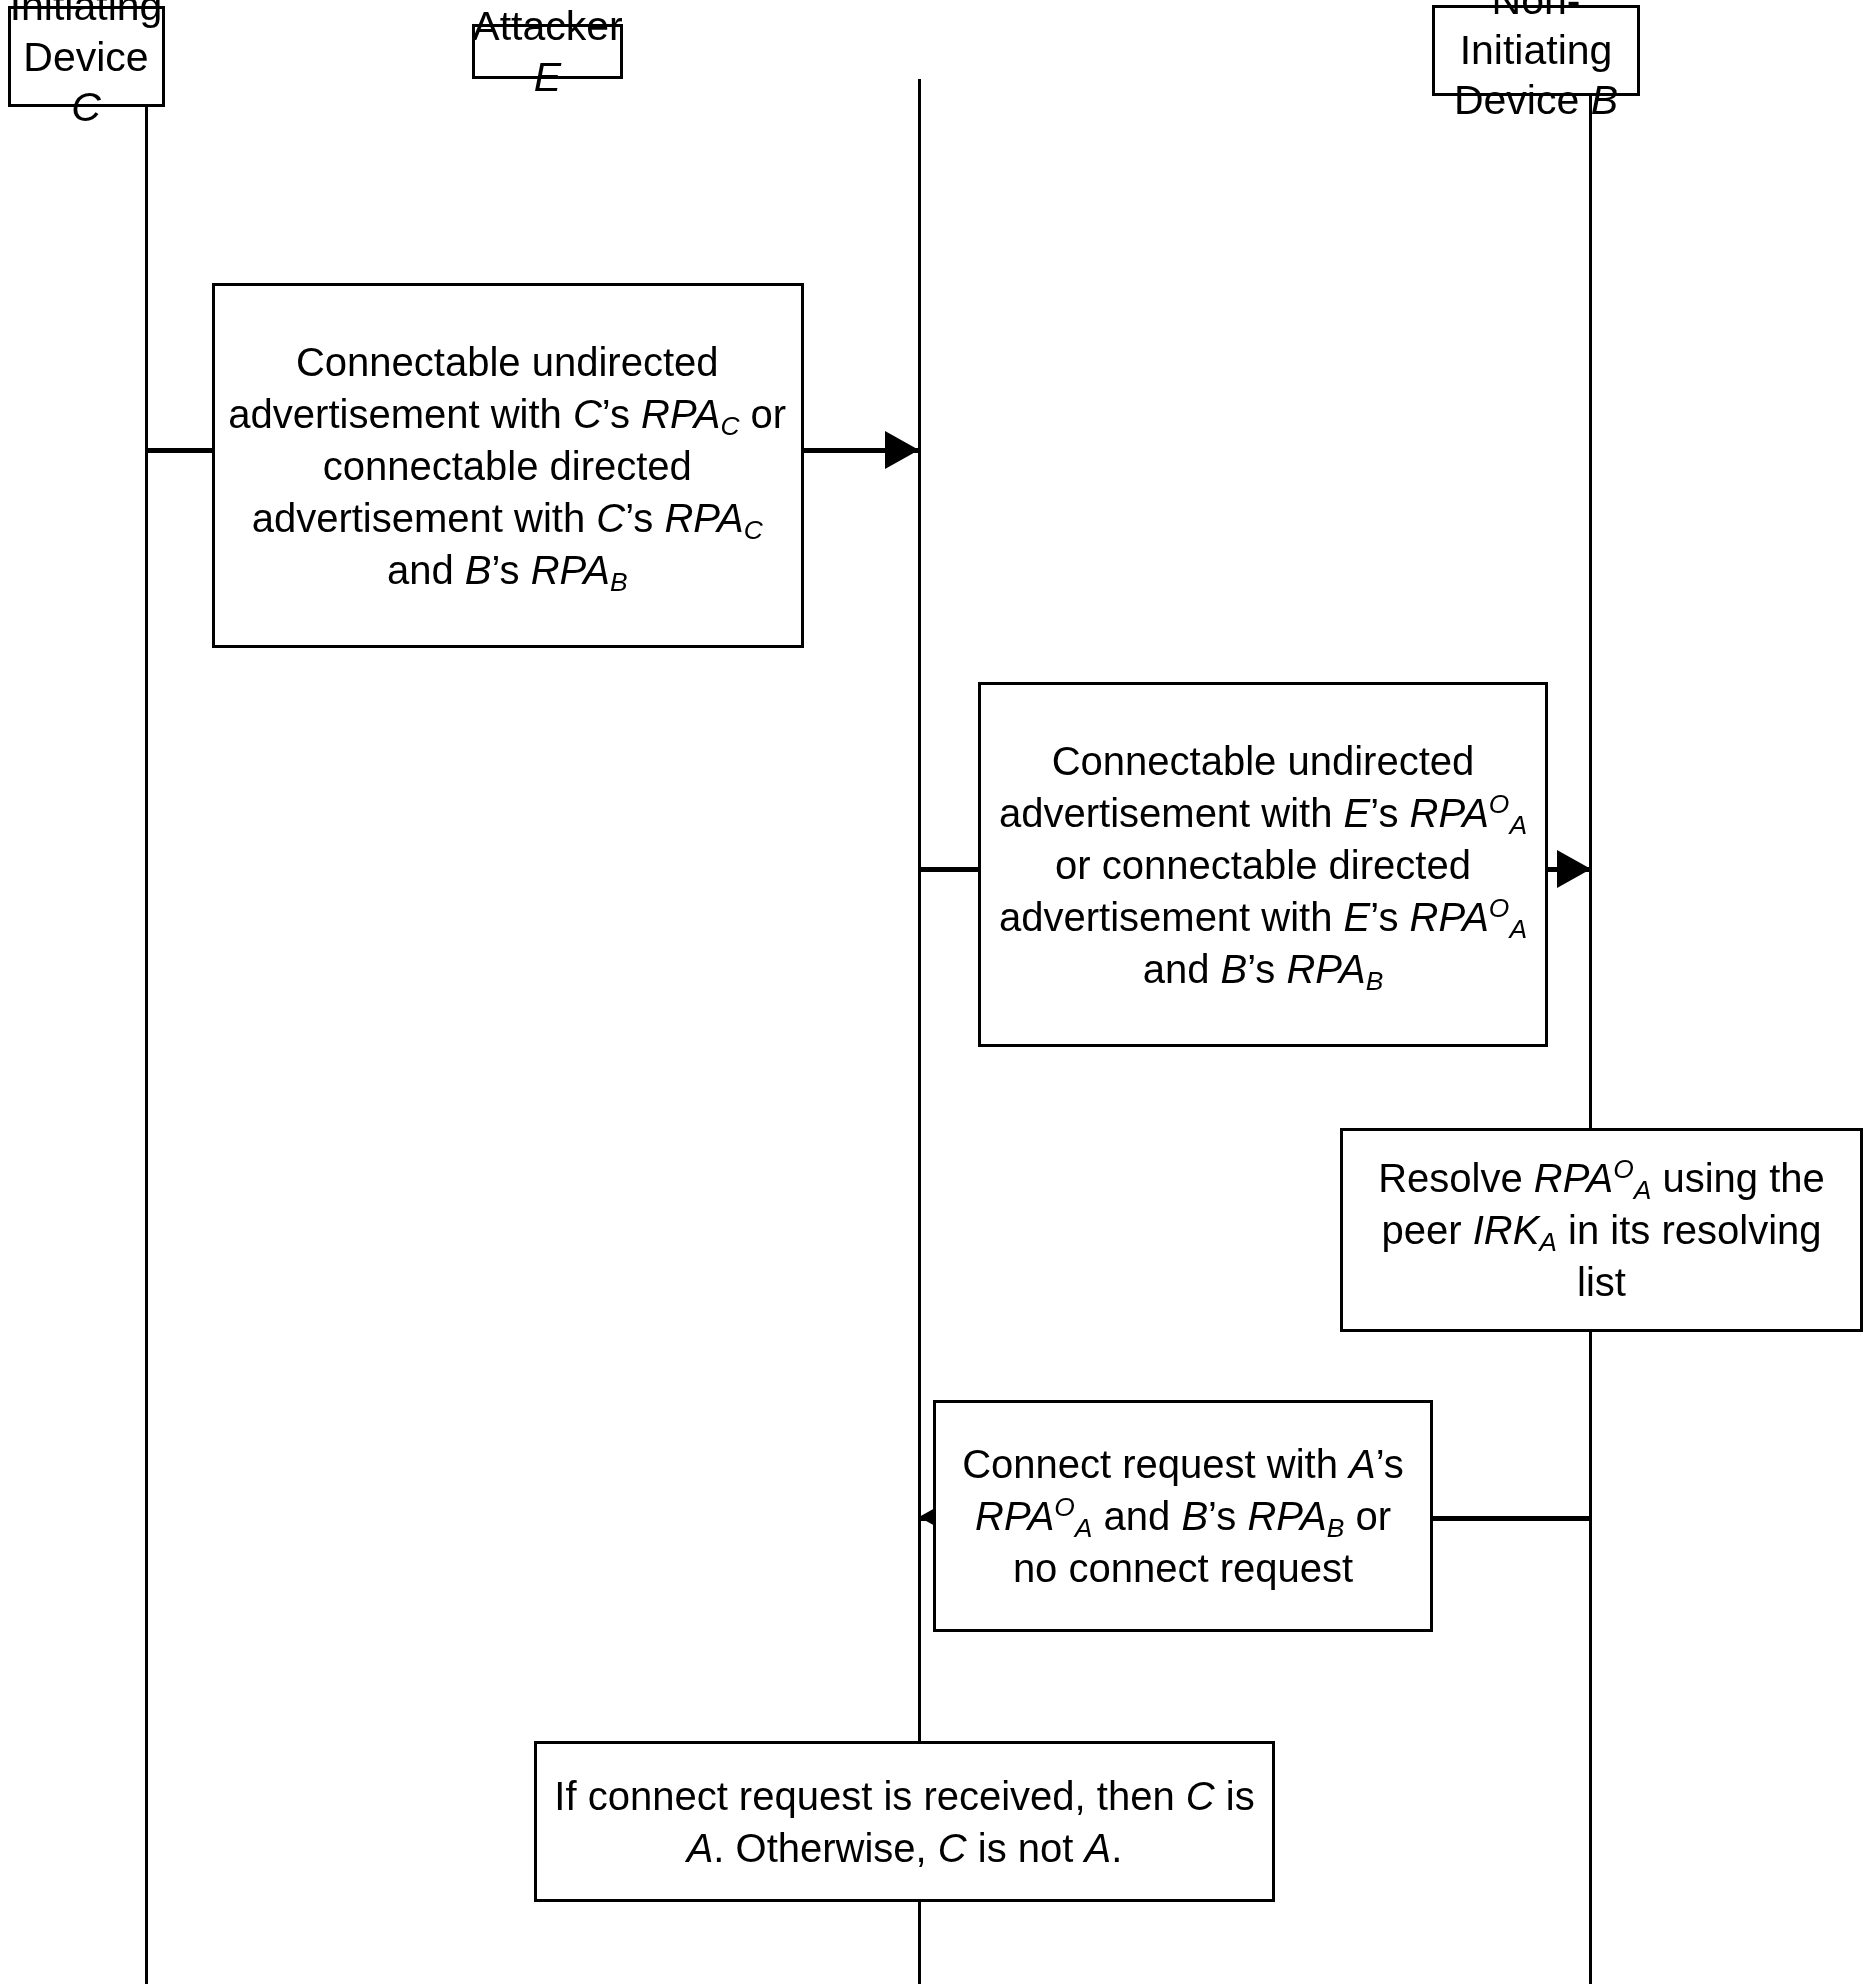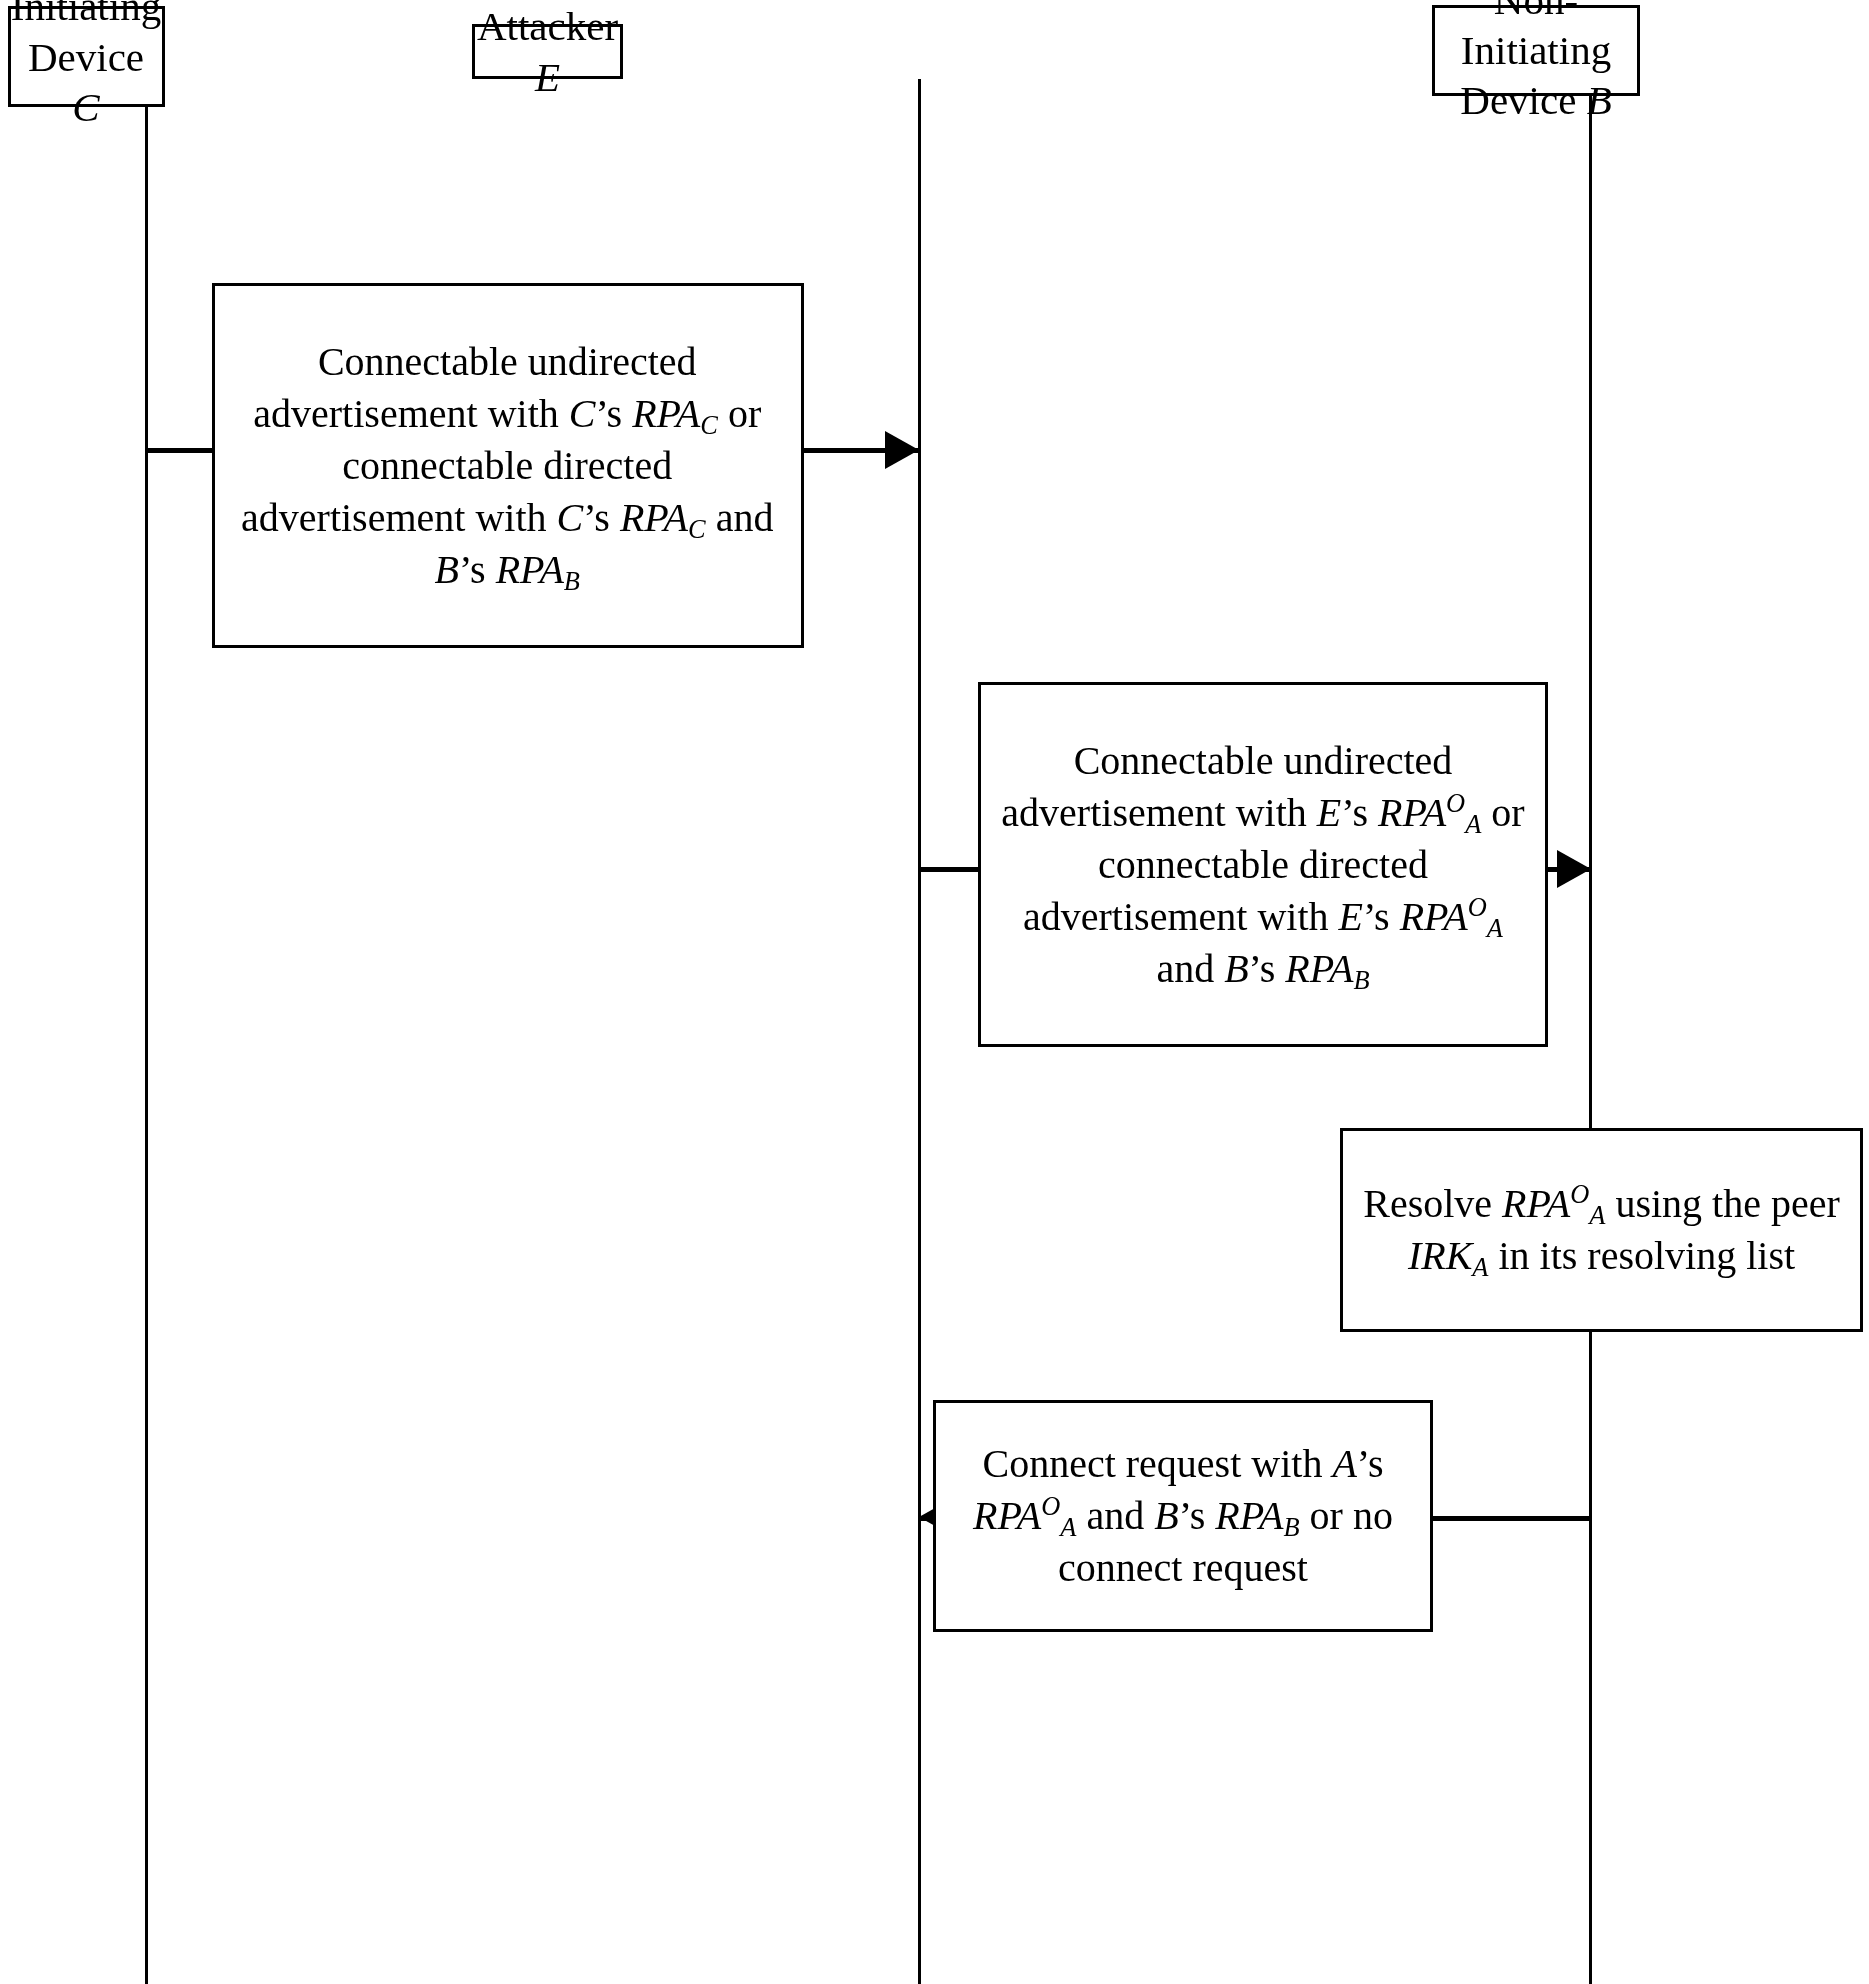--- a/index.html
+++ b/index.html
@@ -5,21 +5,21 @@
   html, body {
     margin: 0;
     padding: 0;
     background: #ffffff;
   }
   #canvas {
     position: relative;
     width: 1869px;
     height: 1985px;
     background: #ffffff;
-    font-family: Liberation Serif, serif;
+    font-family: Liberation Sans, sans-serif;
     color: #000000;
     overflow: hidden;
   }
   .lifeline {
     position: absolute;
     width: 3px;
     background: #000000;
   }
   .actor-box {
     position: absolute;
@@ -126,15 +126,20 @@
   </div>
 
   <div class="arrow-line" style="left:919px; top:1516px; width:673px;"></div>
   <div class="arrow-head left" style="left:919px; top:1498px;"></div>
   <div class="msg-box" style="left:933px; top:1400px; width:500px; height:232px;">
     <span class="inner">
       Connect request with <i>A</i>’s <i>RPA</i><sup>O</sup><sub>A</sub> and <i>B</i>’s <i>RPA</i><sub>B</sub> or no connect request
     </span>
   </div>
 
+  <div class="msg-box" style="left:534px; top:1741px; width:741px; height:161px;">
+    <span class="inner">
+      If connect request is received, then <i>C</i> is <i>A</i>. Otherwise, <i>C</i> is not <i>A</i>.
+    </span>
+  </div>
 
 </div>
 
 
 </body></html>

